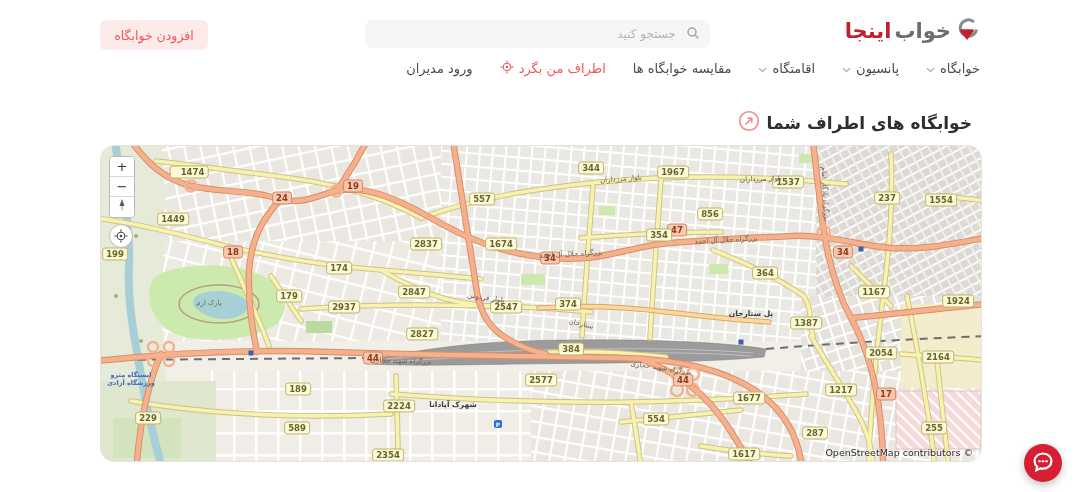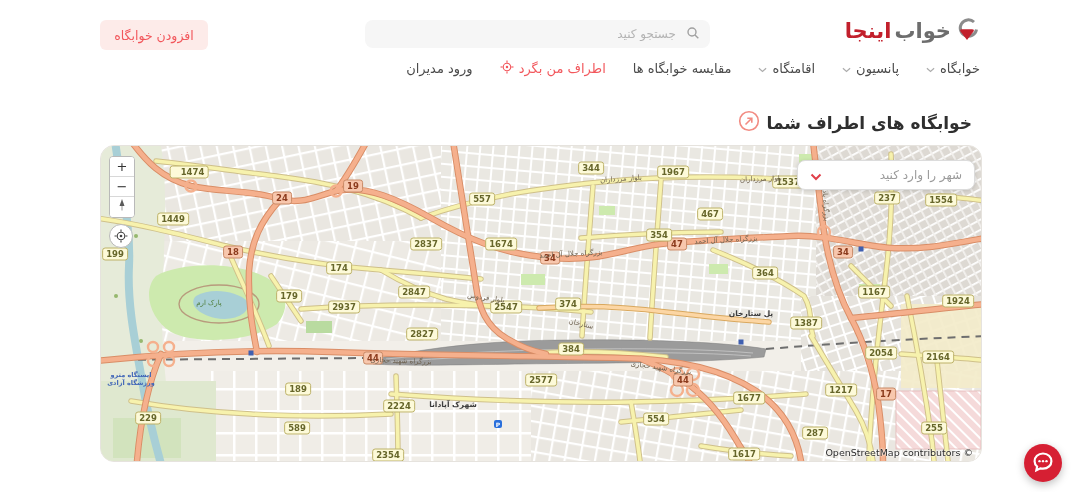--- a/index.html
+++ b/index.html
@@ -320,24 +320,24 @@
         <div class="shield secondary" style="left: 88px; top: 26px; padding-left: 10px;">1474</div>
         <div class="shield trunk" style="left: 181px; top: 52px;">24</div>
         <div class="shield trunk" style="left: 252px; top: 40px;">19</div>
         <div class="shield secondary" style="left: 490px; top: 22px;">344</div>
         <div class="shield secondary" style="left: 572px; top: 26px;">1967</div>
         <div class="shield secondary" style="left: 687px; top: 36px;">1537</div>
         <div class="shield secondary" style="left: 786px; top: 52px;">237</div>
         <div class="shield secondary" style="left: 840px; top: 54px;">1554</div>
         <div class="shield secondary" style="left: 72px; top: 73px;">1449</div>
         <div class="shield secondary" style="left: 381px; top: 53px;">557</div>
-        <div class="shield secondary" style="left: 609px; top: 68px;">467</div>
+        <div class="shield secondary" style="left: 609px; top: 68px;">856</div>
         <div class="shield secondary" style="left: 325px; top: 98px;">2837</div>
         <div class="shield secondary" style="left: 400px; top: 98px;">1674</div>
-        <div class="shield trunk" style="left: 560px; top: 98px; margin-left: 16px;">47</div>
+        <div class="shield trunk" style="left: 560px; top: 84px; margin-left: 16px;">47</div>
         <div class="shield trunk" style="left: 449px; top: 112px;">34</div>
         <div class="shield trunk" style="left: 742px; top: 106px;">34</div>
         <div class="shield secondary" style="left: 558px; top: 89px;">354</div>
         <div class="shield secondary" style="left: 664px; top: 127px;">364</div>
         <div class="shield secondary" style="left: 238px; top: 122px;">174</div>
         <div class="shield secondary" style="left: 188px; top: 150px; text-align: right;">179</div>
         <div class="shield trunk" style="left: 132px; top: 106px;">18</div>
         <div class="shield secondary" style="left: 313px; top: 146px;">2847</div>
         <div class="shield secondary" style="left: 14px; top: 108px;">199</div>
         <div class="shield secondary" style="left: 243px; top: 161px;">2937</div>
@@ -377,28 +377,20 @@
         <div class="maplabel park" style="left: 108px; top: 157px; transform: translate(-50%, -50%) rotate(0deg);">پارک ارم</div>
         <div class="maplabel place" style="left: 352px; top: 258px; transform: translate(-50%, -50%) rotate(0deg);">شهرک آپادانا</div>
         <div class="maplabel road" style="left: 385px; top: 152px; transform: translate(-50%, -50%) rotate(8deg);">بلوار فردوس</div>
         <div class="maplabel metro" style="left: 30px; top: 233px; transform: translate(-50%, -50%) rotate(0deg);">ایستگاه مترو ورزشگاه آزادی</div>
         <div class="poi-metro" style="left: 150px; top: 207px;"></div>
         <div class="poi-metro" style="left: 640px; top: 196px;"></div>
         <div class="poi-metro" style="left: 760px; top: 103px;"></div>
         <div class="poi-parking" style="left: 397px; top: 278px;">P</div>
       </div>
 
-    <div class="cityselect">
-      <span class="ph">شهر را وارد کنید</span>
-      <span>
-        <svg width="12" height="8" viewBox="0 0 12 8">
-            <path d="M1.5,1.5 L6,6 L10.5,1.5" stroke="#e0404a" stroke-width="2" fill="none"></path>
-          </svg>
-      </span>
-    </div>
 
     <div class="zoompanel">
       <button>+</button>
       <button>−</button>
       <button>
         <svg width="12" height="14" viewBox="0 0 12 14">
             <polygon points="6,1 8.5,8 3.5,8" fill="#5a5a5a"></polygon>
             <rect x="5.5" y="8" width="1" height="4.5" fill="#9a9a9a"></rect>
           </svg>
       </button>

